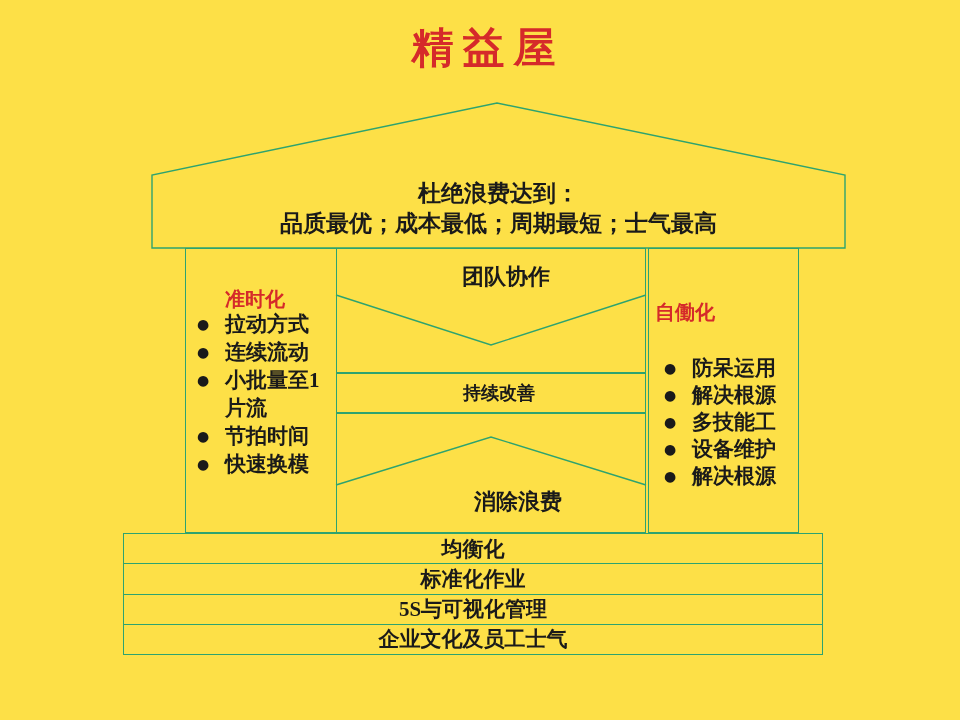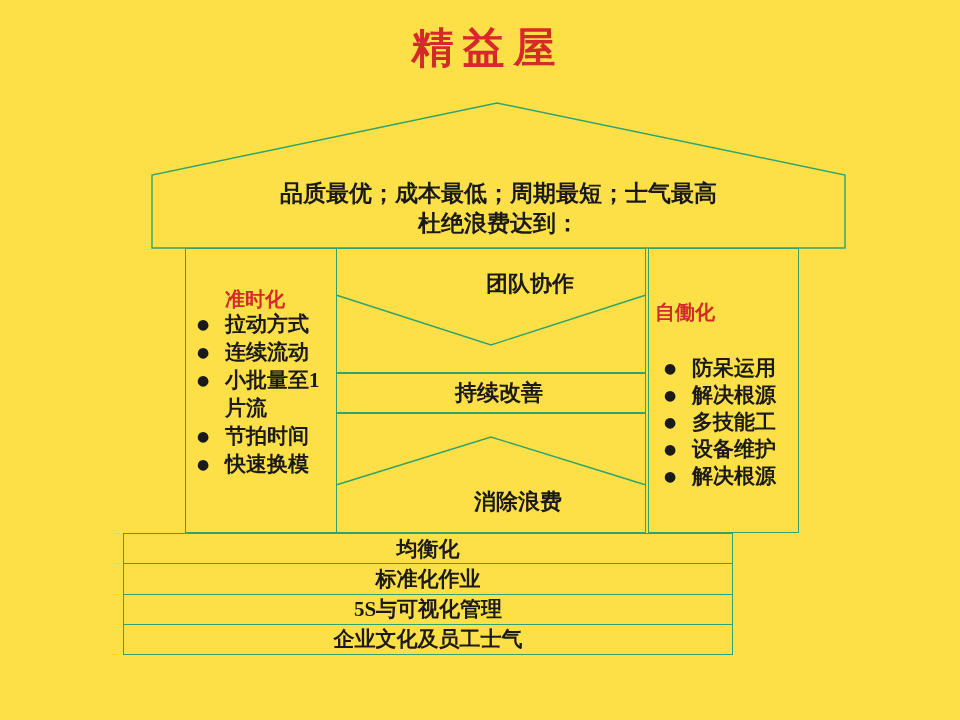--- a/index.html
+++ b/index.html
@@ -40,26 +40,26 @@
     box-sizing:border-box;
     border:1.4px solid var(--green);
     background:transparent;
   }
   .pillar-left{left:185px;top:248px;width:152px;height:285px;}
   .pillar-right{left:648px;top:248px;width:151px;height:285px;}
   .mid-top{left:336px;top:248px;width:310px;height:125px;}
   .mid-band{
     left:336px;top:373px;width:310px;height:40px;
     display:flex;align-items:center;justify-content:center;
-    font-size:22px;font-weight:700;padding-left:16px;
+    font-size:18px;font-weight:700;padding-left:16px;
   }
   .mid-bottom{left:336px;top:413px;width:310px;height:120px;}
   .mid-label-top{
-    left:352px;top:262px;width:356px;
-    text-align:center;font-size:22px;font-weight:700;margin-top:7px;
+    left:328px;top:262px;width:356px;
+    text-align:center;font-size:22px;font-weight:700;
   }
   .mid-label-bottom{
     left:336px;top:487px;width:310px;
     text-align:center;font-size:22px;font-weight:700;margin-left:27px;
   }
   .pillar-heading{
     font-size:20px;font-weight:700;color:var(--red);
     white-space:nowrap;
   }
   .heading-left{left:225px;top:286px;}
@@ -71,21 +71,21 @@
   .blist-left{left:197px;top:310px;width:136px;line-height:28px;}
   .blist-right{left:664px;top:355px;width:132px;line-height:27px;}
   ul.blist li{display:flex;align-items:flex-start;}
   .blt{
     flex:0 0 28px;width:28px;
     font-size:14px;
     font-family:"DejaVu Sans",sans-serif;
   }
   .blist-left .txt{width:104px;}
   .foundation{
-    left:123px;top:533px;width:610px;height:122px;
+    left:123px;top:533px;width:700px;height:122px;
     display:flex;flex-direction:column;
   }
   .found-row{
     flex:1 1 0;
     display:flex;align-items:center;justify-content:center;
     font-size:21px;font-weight:700;
     border-top:1.4px solid var(--green);
   }
   .found-row:first-child{border-top:none;}
 </style>
@@ -96,22 +96,22 @@
 
   <div class="abs page-title">精益屋</div>
 
   <svg class="abs lines" viewBox="0 0 960 720" xmlns="http://www.w3.org/2000/svg">
     <polygon points="152,248 152,175 497,103 845,175 845,248"></polygon>
     <polyline points="336,295 491,345 646,295"></polyline>
     <polyline points="336,485 491,437 646,485"></polyline>
   </svg>
 
   <div class="abs roof-text">
+    <div>杜绝浪费达到：</div>
     <div>品质最优；成本最低；周期最短；士气最高</div>
-    <div>杜绝浪费达到：</div>
   </div>
 
   <div class="abs box pillar-left"></div>
   <div class="abs box mid-top"></div>
   <div class="abs box mid-band">持续改善</div>
   <div class="abs box mid-bottom"></div>
   <div class="abs box pillar-right"></div>
 
   <div class="abs mid-label-top">团队协作</div>
   <div class="abs mid-label-bottom">消除浪费</div>

